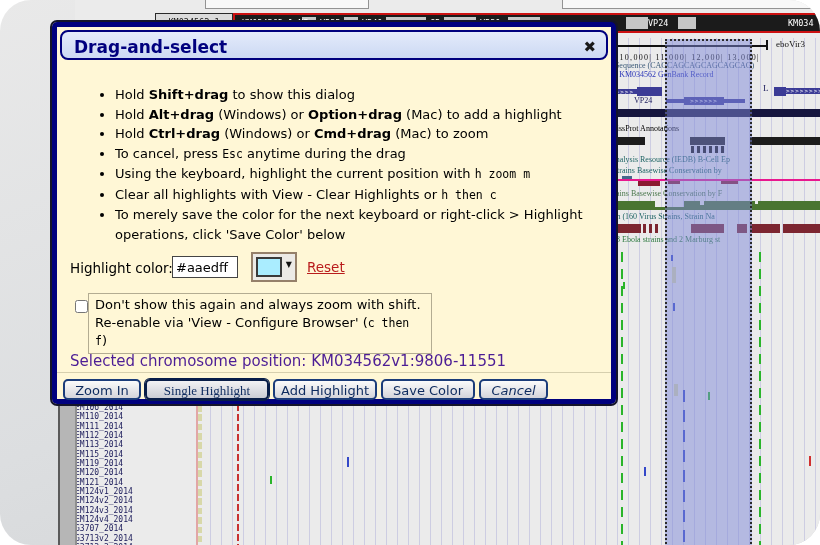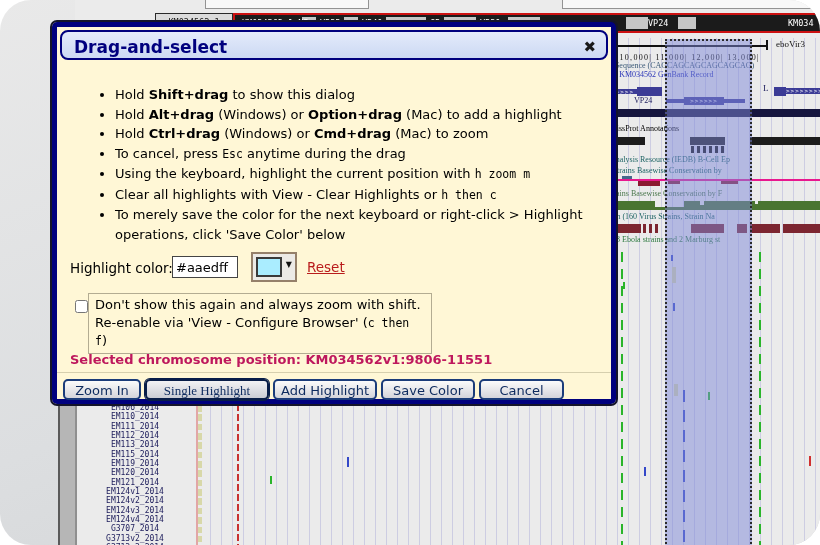--- a/index.html
+++ b/index.html
@@ -47,21 +47,21 @@
   #dashb{left:683px;top:390px;width:2px;height:155px;
     background:repeating-linear-gradient(to bottom,#3448c8 0 12px,transparent 12px 20px);}
   #dashr{left:237px;top:404px;width:2px;height:141px;
     background:repeating-linear-gradient(to bottom,#c83030 0 7px,transparent 7px 10px);}
   #pinkline{left:196px;top:404px;width:2px;height:141px;background:#e2a6a6;}
   .tick{width:2px;} .tb{background:#3448c8;} .tg{background:#2ab52a;} .tr{background:#d03030;} .tk{background:#d8d8a8;width:4px;}
   #khakicol{left:198px;top:405px;width:4px;height:140px;
     background:repeating-linear-gradient(to bottom,#d8d8a8 0 6.5px,transparent 6.5px 9.35px);}
   
   #rows{left:75px;top:403px;width:120px;}
-  #rows div{height:9.35px;line-height:9.4px;font:8px "DejaVu Sans Mono",monospace;color:#20205e;text-align:center;}
+  #rows div{height:9.35px;line-height:9.4px;font:8px "DejaVu Sans Mono",monospace;color:#20205e;text-align:left;}
   #graystrip{left:58px;top:404px;width:15px;height:141px;background:#b6b6b6;
     border-left:2px solid #5a5a5a;border-right:2px solid #8f8f8f;}
   
   #dialog{left:52px;top:22px;width:564px;height:382px;background:#fff7d6;border:5px solid #00007e;
     outline:2px solid #14142a;border-radius:5px;z-index:10;box-sizing:border-box;}
   #dlg-title{position:absolute;left:3px;top:3px;right:3px;height:30px;border:2px solid #00007e;border-radius:8px;
     background:linear-gradient(#e4ebfb,#ccd9f3);color:#00007e;font-weight:bold;font-size:17px;line-height:30px;
     padding:0 12px;box-sizing:border-box;}
   #dlg-close{position:absolute;right:10px;top:0;color:#1a1a1a;font-size:15px;cursor:pointer;line-height:30px;}
   #bullets{position:absolute;left:40px;top:58px;width:492px;margin:0;padding:0 0 0 18px;
@@ -74,21 +74,21 @@
   #hl-input{position:absolute;left:102px;top:1px;width:58px;height:18px;border:1px solid #444;
     font:13px "DejaVu Sans",sans-serif;padding:1px 3px;background:#fff;}
   #swatch-widget{position:absolute;left:181px;top:-3px;width:42px;height:26px;border:2px solid #95806a;
     background:#eceae6;}
   #swatch{position:absolute;left:3px;top:3px;width:22px;height:16px;background:#aaedff;border:2px solid #3a3a3a;}
   #swatch-arrow{position:absolute;right:3px;top:6px;font-size:8px;color:#111;}
   #reset-link{position:absolute;left:237px;top:4px;color:#b91c1c;text-decoration:underline;cursor:pointer;}
   #chk-box{position:absolute;left:31px;top:266px;width:330px;border:1px solid #b3ac92;padding:2px 6px;
     font-size:13px;line-height:17.5px;color:#000;}
   #chk{position:absolute;left:14px;top:270px;width:13px;height:13px;}
-  #pos-line{position:absolute;left:13px;top:325px;font-size:13px;color:#be185d;font-weight:bold;}
+  #pos-line{position:absolute;left:13px;top:325px;font-size:15px;color:#4c1d95;}
   #btn-sep{position:absolute;left:0;right:0;top:345px;height:1px;background:#d6cfae;}
   #btnbar{position:absolute;left:6px;top:352px;display:flex;gap:4px;}
   .btn{height:21px;border:2px solid #1b3c7a;border-radius:5px;background:linear-gradient(#fbfbfb,#d4d4da);
     font:13px "DejaVu Sans",sans-serif;color:#0d2a5e;line-height:17px;text-align:center;cursor:pointer;box-sizing:border-box;}
   .btn.focused{border-color:#081d48;box-shadow:0 0 0 1px #081d48;background:linear-gradient(#f2f2f4,#caccd4);font-family:Liberation Serif, serif;}
 </style>
 </head>
 <body>
 
 <div id="screen">
@@ -244,17 +244,17 @@
     <div id="pos-line">
       <span>Selected chromosome position:</span> <span>KM034562v1:9806-11551</span>
     </div>
 
     <div id="btn-sep"></div>
     <div id="btnbar">
       <button class="btn" style="width:78px;">Zoom In</button>
       <button class="btn focused" style="width:124px;">Single Highlight</button>
       <button class="btn" style="width:104px;">Add Highlight</button>
       <button class="btn" style="width:94px;">Save Color</button>
-      <button class="btn" style="width:85px;">Cancel</button>
+      <button class="btn" style="width:69px;font-style:italic;">Cancel</button>
     </div>
   </div>
 
 </div>
 
 </body></html>

